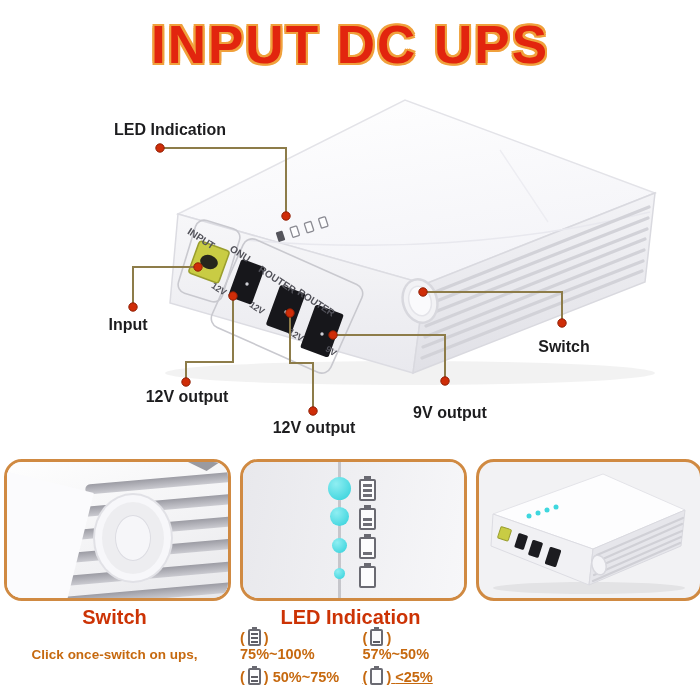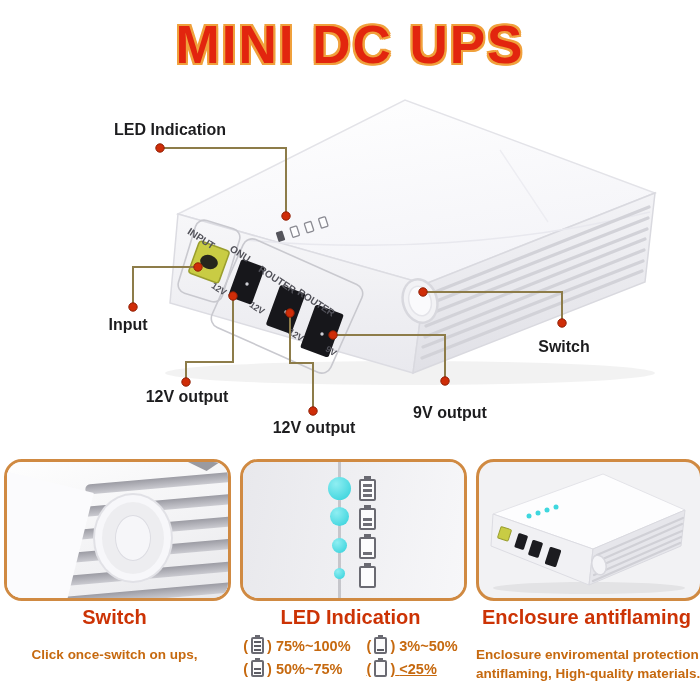--- a/index.html
+++ b/index.html
@@ -42,31 +42,31 @@
   .battL{width:13px;height:18px;margin:0;position:absolute;}
   .battL::before{top:-5px;left:3px;width:7px;height:3px;}
   .battL::after{left:2px;right:2px;bottom:2px;
         background:repeating-linear-gradient(to top,#6e6e76 0 3px,#fcfcfd 3px 5px);}
   .battL.lvl3::after{top:2px;} .battL.lvl2::after{top:7px;} .battL.lvl1::after{top:11px;}
   
   .cap{position:absolute;width:221px;text-align:center;}
   .cap-t{font-size:20px;font-weight:bold;color:#cc3305;white-space:nowrap;}
   .cap-b{margin-top:16px;font-size:13.5px;font-weight:bold;color:#c6690f;line-height:1.42;white-space:nowrap;}
   .cap1{left:4px;top:606px;} .cap2{left:240px;top:606px;} .cap3{left:476px;top:606px;}
-  .legend{margin-top:8px;display:grid;grid-template-columns:auto auto;column-gap:16px;row-gap:6px;
+  .legend{margin-top:0;display:grid;grid-template-columns:auto auto;column-gap:16px;row-gap:6px;
           justify-content:center;font-size:14.5px;font-weight:bold;color:#c6690f;text-align:left;}
   .lg0{grid-area:1/1;} .lg1{grid-area:2/1;} .lg2{grid-area:1/2;} .lg3{grid-area:2/2;text-decoration:underline;}
   .pr{color:#c6690f;}
 </style>
 </head>
 <body>
 
 <div class="canvas">
 
-  <div class="title">MINI DC UPS</div>
+  <div class="title">INPUT DC UPS</div>
 
   <svg class="scene" width="700" height="460" viewBox="0 0 700 460">
     <defs>
       <linearGradient id="gTop" x1="0" y1="0" x2="0.4" y2="1">
         <stop offset="0" stop-color="#ffffff"></stop>
           <stop offset="1" stop-color="#f4f4f8"></stop>
       </linearGradient>
       <linearGradient id="gFront" x1="0" y1="0" x2="0" y2="1">
         <stop offset="0" stop-color="#f7f7f9"></stop>
           <stop offset="1" stop-color="#e9e9ee"></stop>
@@ -239,27 +239,20 @@
   </div>
 
   <div class="cap cap2">
     <div class="cap-t">LED Indication</div>
     <div class="legend">
       <div class="lg0"><span class="pr">(</span><span class="batt lvl3"></span><span class="pr">)</span>
            <span>75%~100%</span></div>
       <div class="lg1"><span class="pr">(</span><span class="batt lvl2"></span><span class="pr">)</span>
            <span>50%~75%</span></div>
       <div class="lg2"><span class="pr">(</span><span class="batt lvl1"></span><span class="pr">)</span>
-           <span>3%~50%</span></div>
+           <span>57%~50%</span></div>
       <div class="lg3"><span class="pr">(</span><span class="batt lvl0"></span><span class="pr">)</span>
            <span>&lt;25%</span></div>
     </div>
   </div>
 
-  <div class="cap cap3">
-    <div class="cap-t">Enclosure antiflaming</div>
-    <div class="cap-b">
-      <div>Enclosure enviromental protection</div>
-      <div>antiflaming, High-quality materials.</div>
-    </div>
-  </div>
 
 </div>
 
 </body></html>

